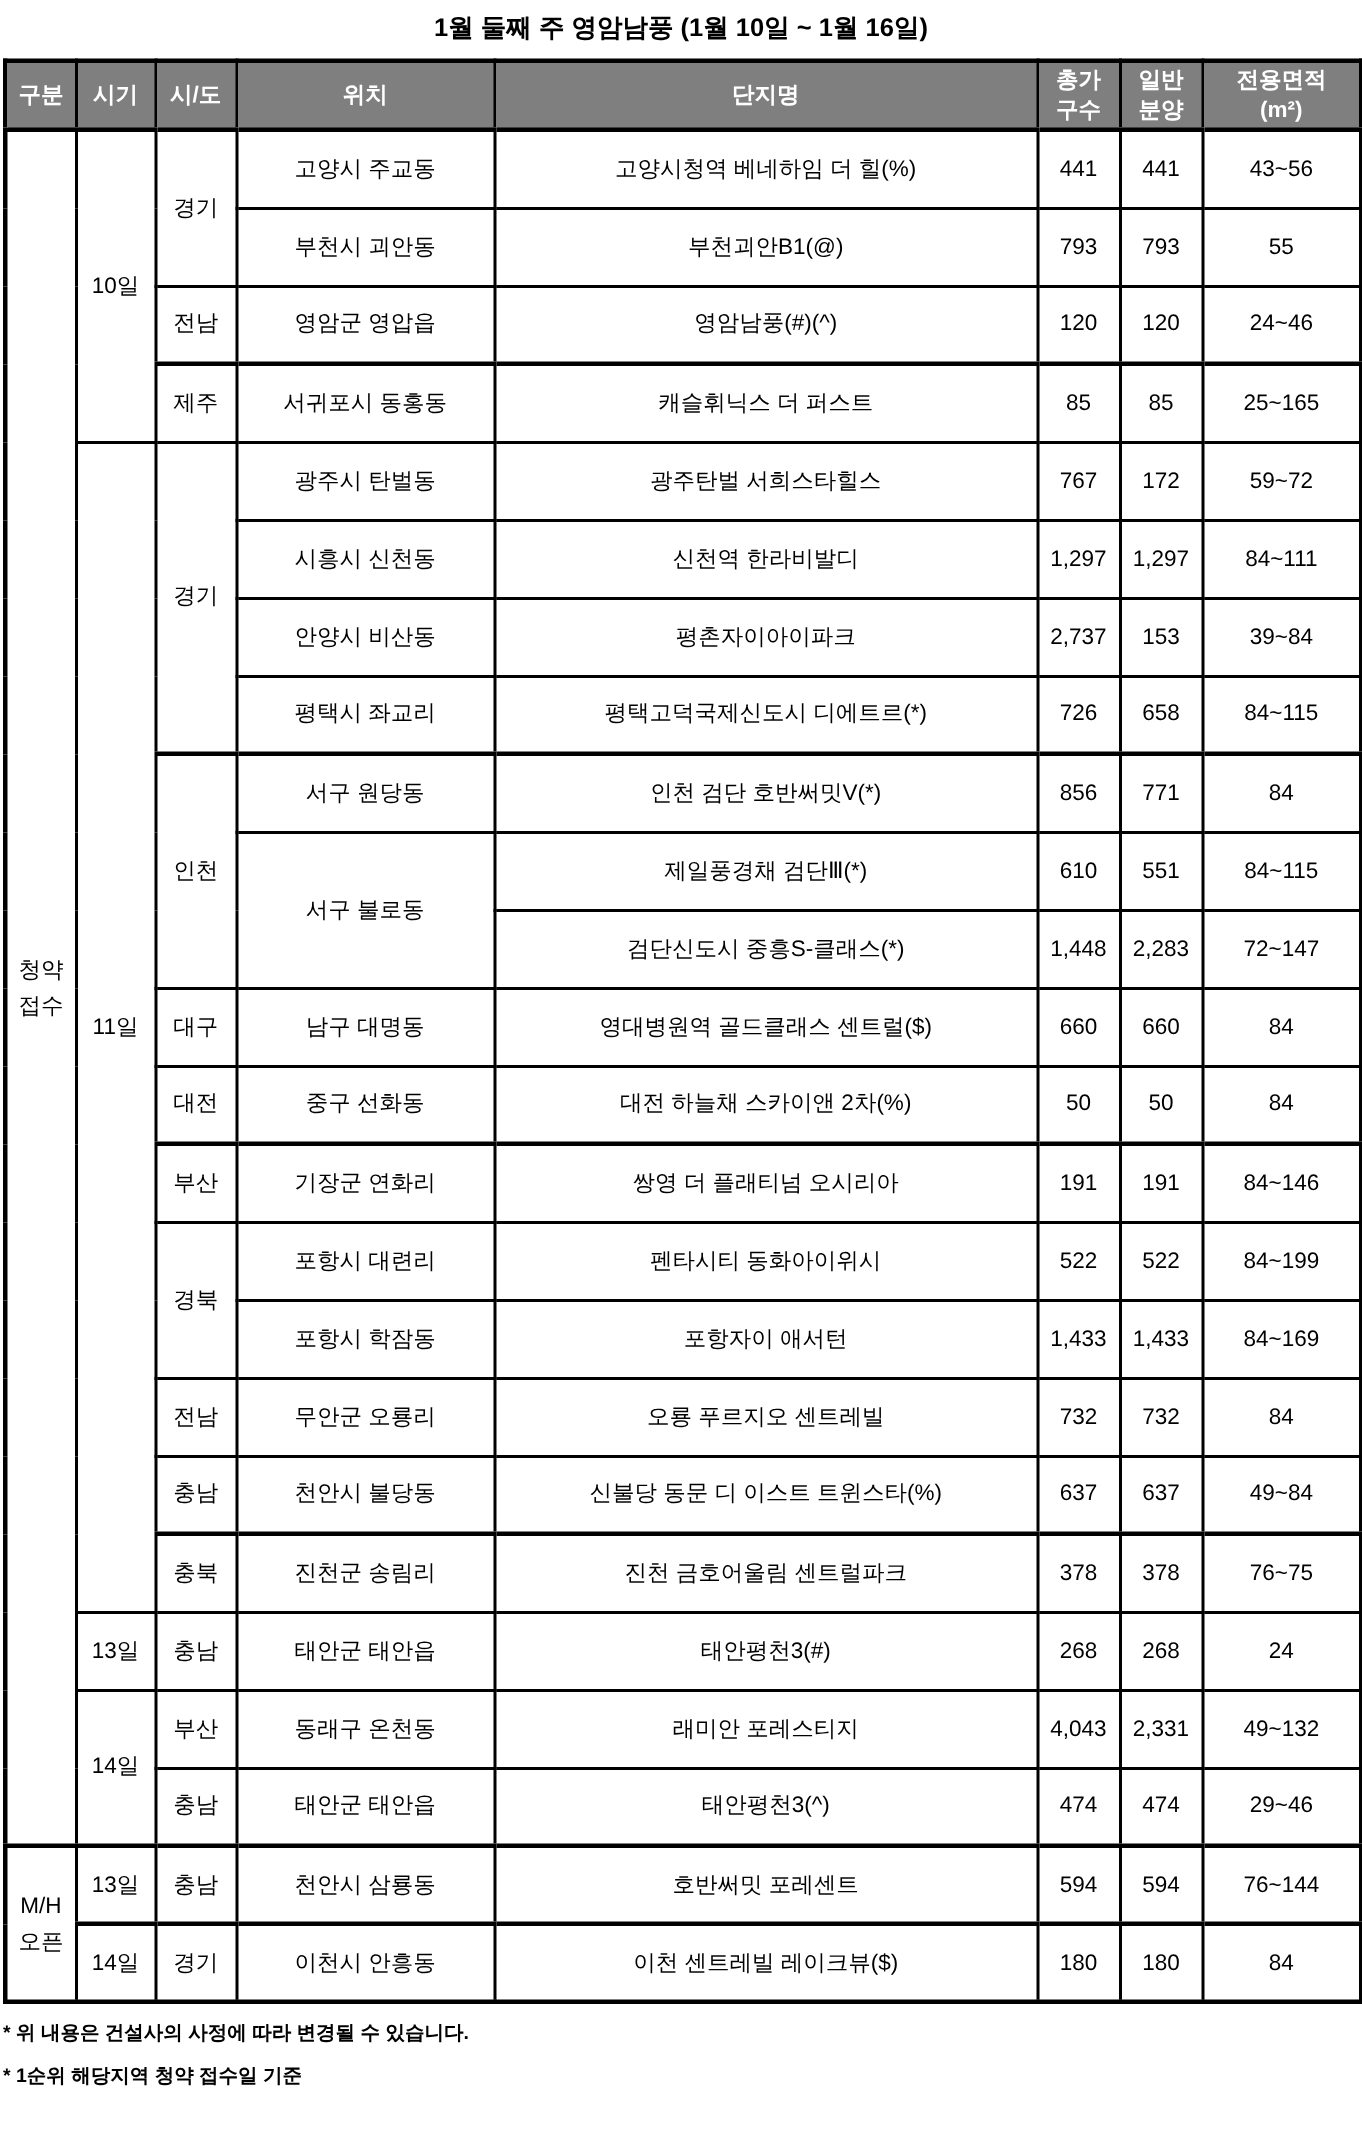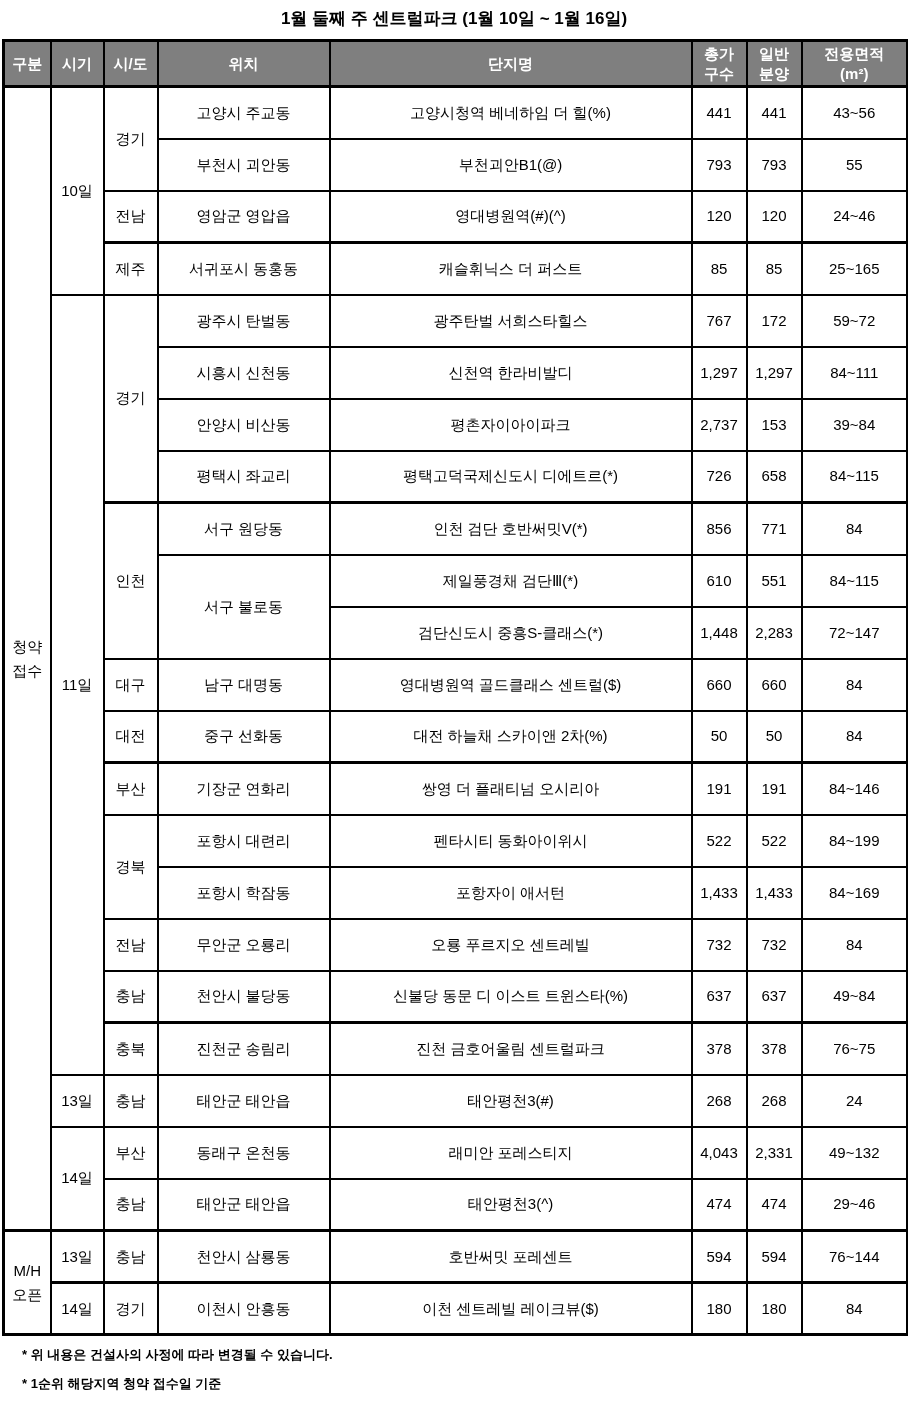--- a/index.html
+++ b/index.html
@@ -51,28 +51,28 @@
     line-height:1.3;
   }
   tbody tr{height:52px;}
   tbody td{font-weight:normal;}
   tr.thick td{border-top:3px solid var(--border);border-radius:15px;}
   .footnotes{margin:10px 0 0 0;}
   .footnote{
     font-weight:bold;
     font-size:13px;
     margin:0 0 11px 0;
-    padding-left:22px;
+    padding-left:2px;
   }
   .footnote.legend{padding-left:2px;}
 </style>
 </head>
 <body>
 
-<h1 class="title">1월 둘째 주 센트럴파크 (1월 10일 ~ 1월 16일)</h1>
+<h1 class="title">1월 둘째 주 영암남풍 (1월 10일 ~ 1월 16일)</h1>
 
 <table>
   <colgroup>
     <col style="width:47px">
       <col style="width:53px">
       <col style="width:54px">
     <col style="width:172px">
       <col style="width:362px">
       <col style="width:55px">
     <col style="width:55px">
@@ -108,21 +108,21 @@
     <tr>
       <td>부천시 괴안동</td>
       <td>부천괴안B1(@)</td>
       <td>793</td>
       <td>793</td>
       <td>55</td>
     </tr>
     <tr>
       <td>전남</td>
       <td>영암군 영압읍</td>
-      <td>영대병원역(#)(^)</td>
+      <td>영암남풍(#)(^)</td>
       <td>120</td>
       <td>120</td>
       <td>24~46</td>
     </tr>
     <tr class="thick">
       <td>제주</td>
       <td>서귀포시 동홍동</td>
       <td>캐슬휘닉스 더 퍼스트</td>
       <td>85</td>
       <td>85</td>

